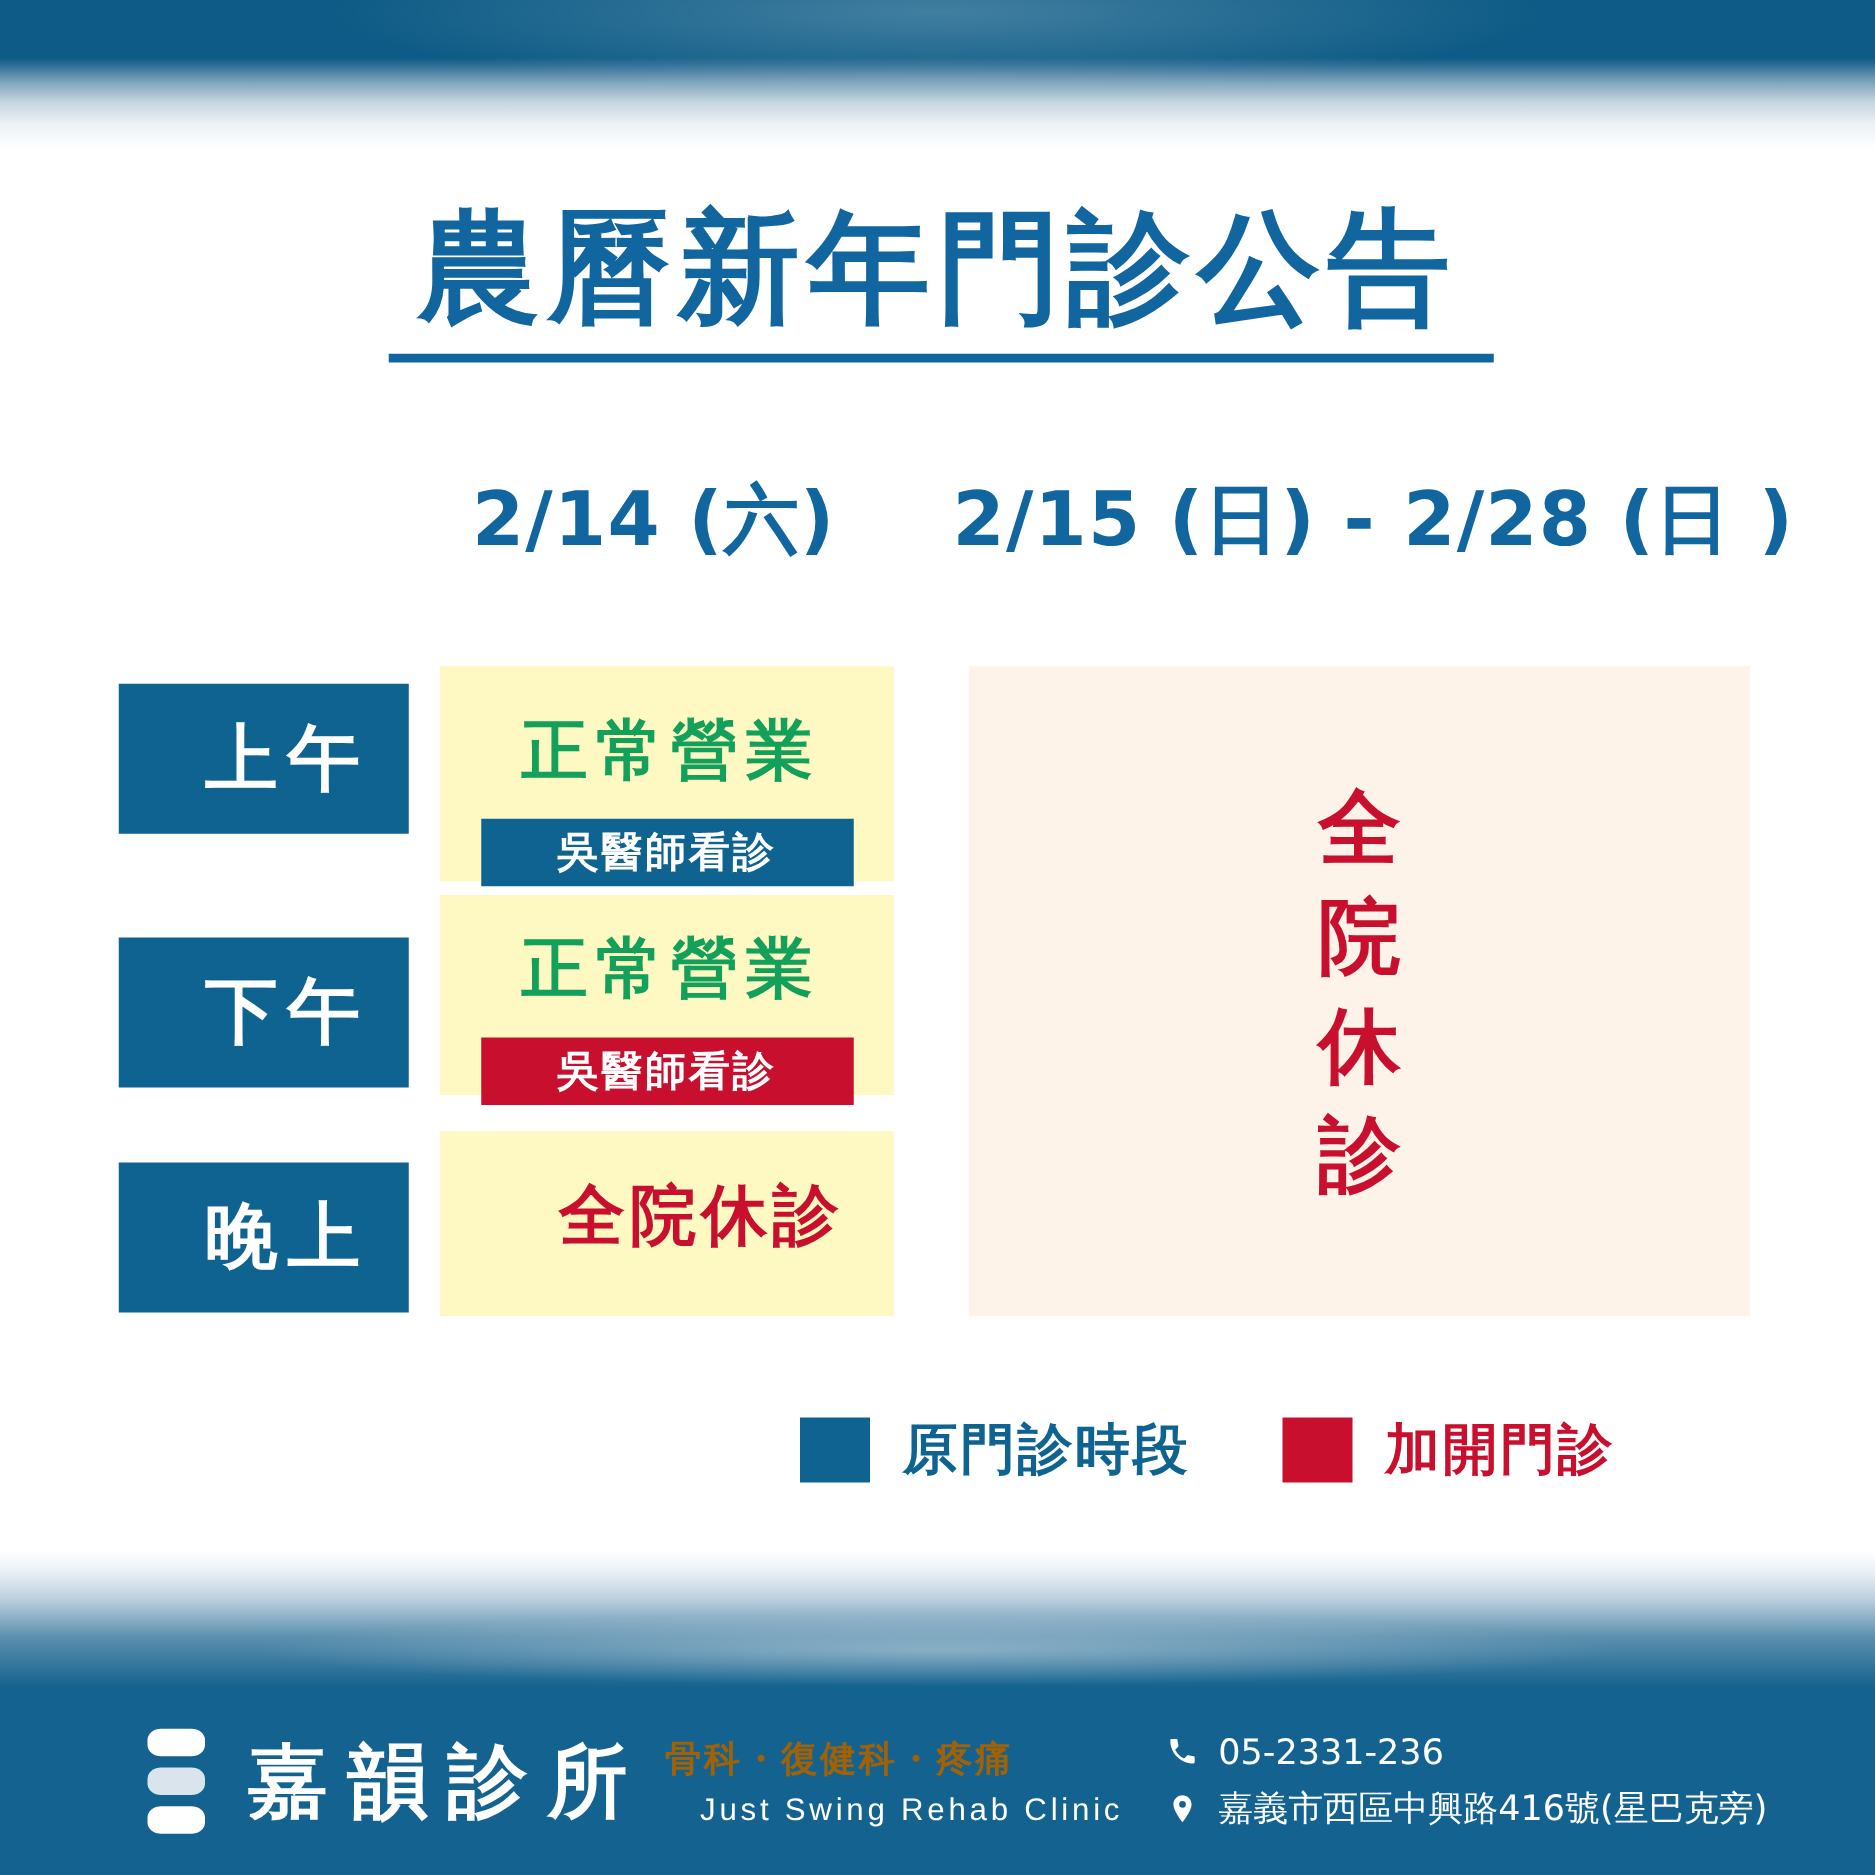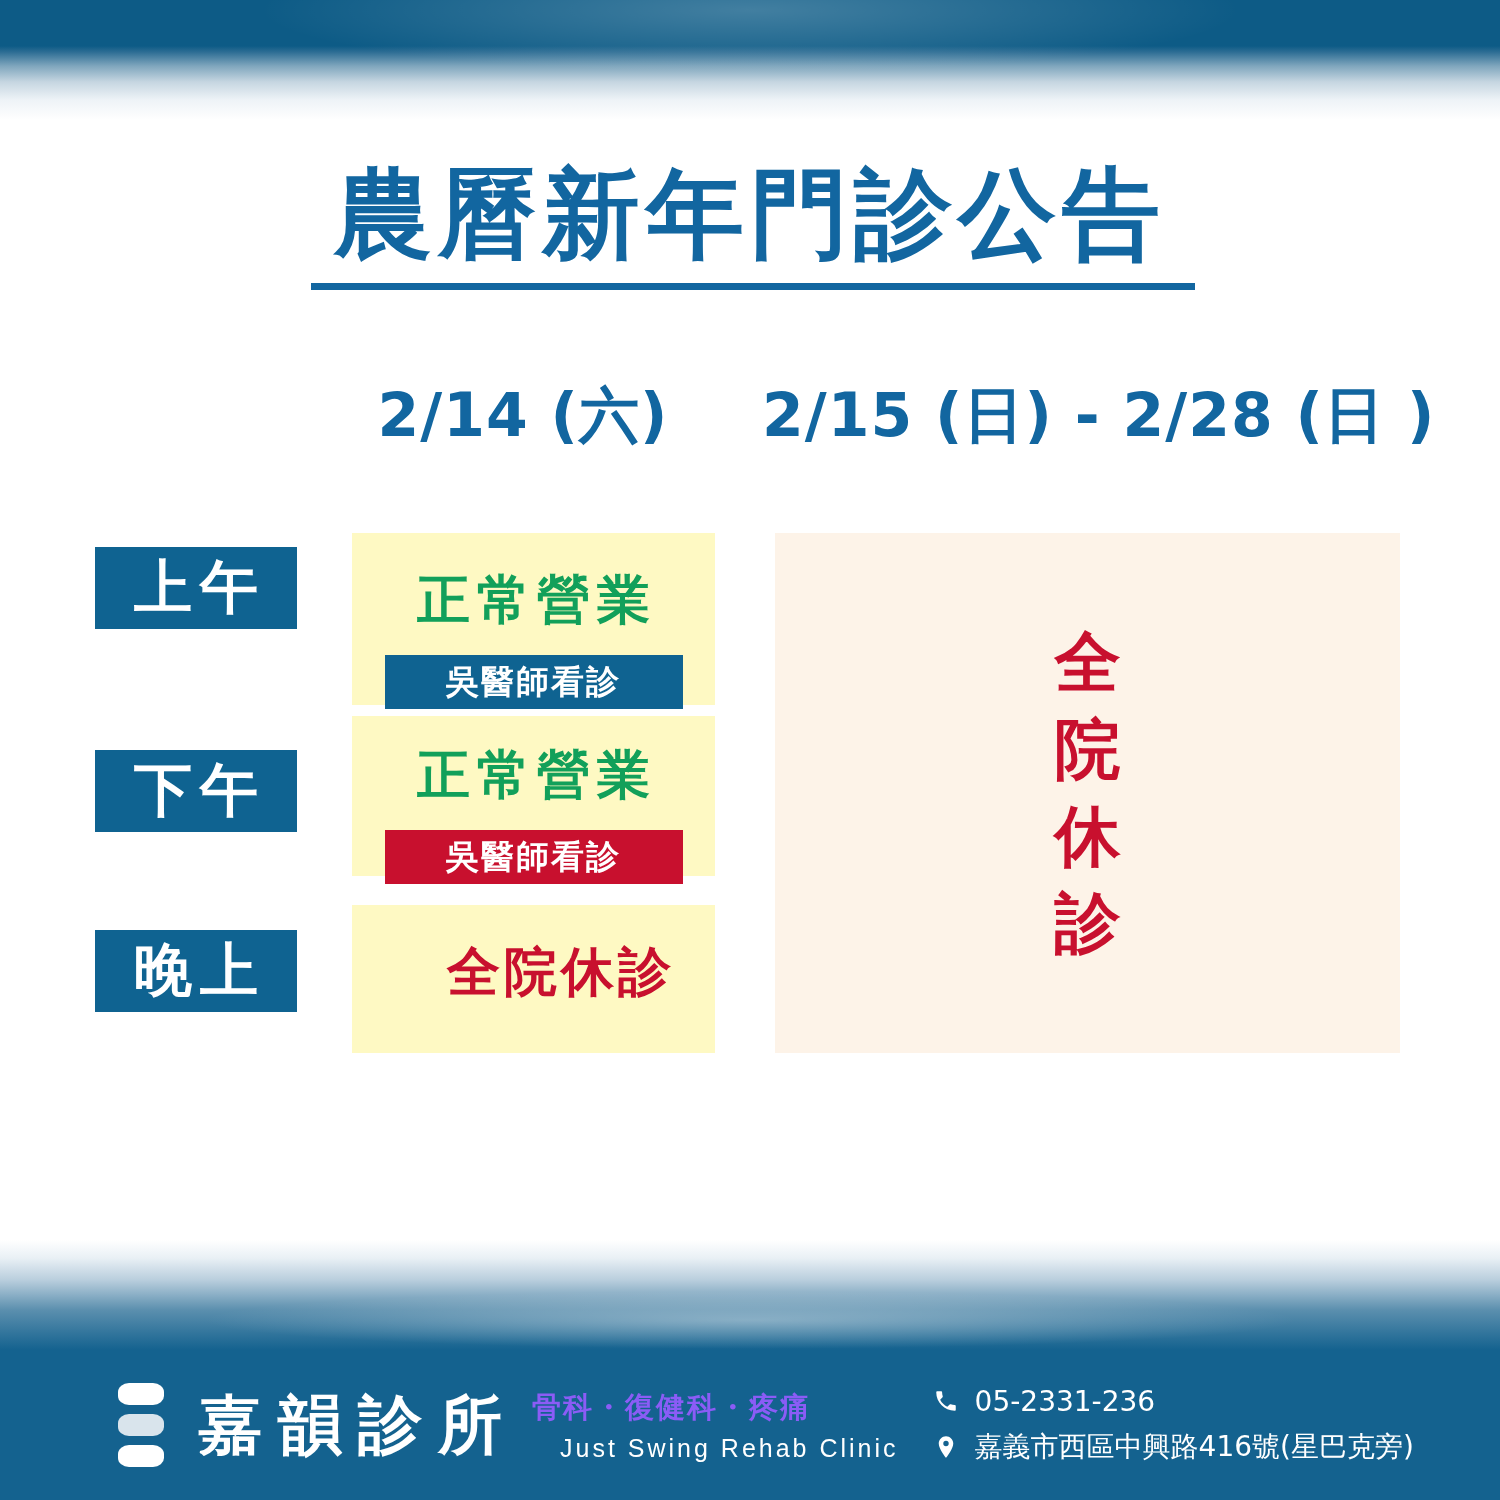--- a/index.html
+++ b/index.html
@@ -98,31 +98,32 @@
     white-space: nowrap;
   }
   .col-head-a { left: 343px; width: 360px; text-align: center; }
   .col-head-b { left: 762px; width: 640px; text-align: center; }
 
   
   .time-label {
     position: absolute;
     left: 95px;
     width: 202px;
-    height: 82px;
+    height: 120px;
     background: #0f6391;
     color: #ffffff;
     font-size: 58px;
     font-weight: bold;
     letter-spacing: 8px;
     text-indent: 8px;
     display: flex;
     align-items: center;
     justify-content: center;
     font-family: "DejaVu Sans", "Liberation Sans", sans-serif;
+    padding-left: 30px;
   }
   .tl-0 { top: 547px; }
   .tl-1 { top: 750px; }
   .tl-2 { top: 930px; }
 
   
   .cell {
     position: absolute;
     left: 352px;
     width: 363px;
@@ -247,21 +248,21 @@
     white-space: nowrap;
   }
   .brand-sub {
     margin-left: 14px;
     display: flex;
     flex-direction: column;
     justify-content: center;
     gap: 6px;
   }
   .brand-sub-cn {
-    color: #8b5cf6;
+    color: #a16207;
     font-size: 29px;
     font-weight: bold;
     letter-spacing: 2px;
     white-space: nowrap;
     font-family: "DejaVu Sans", "Liberation Sans", sans-serif;
   }
   .brand-sub-en {
     color: #ffffff;
     font-size: 25px;
     letter-spacing: 3px;
@@ -328,20 +329,26 @@
 
   <div class="cell-range">
     <div class="vertical-text">
       <div>全</div>
       <div>院</div>
       <div>休</div>
       <div>診</div>
     </div>
   </div>
 
+  <div class="legend">
+    <div class="legend-swatch sw-blue"></div>
+    <div class="legend-text lt-blue">原門診時段</div>
+    <div class="legend-swatch sw-red"></div>
+    <div class="legend-text lt-red">加開門診</div>
+  </div>
 
   <div class="bottom-band">
     <div class="bottom-sheen"></div>
   </div>
 
   <div class="footer">
     <div class="logo-mark">
       <div class="logo-bar b1"></div>
       <div class="logo-bar b2"></div>
       <div class="logo-bar b3"></div>

